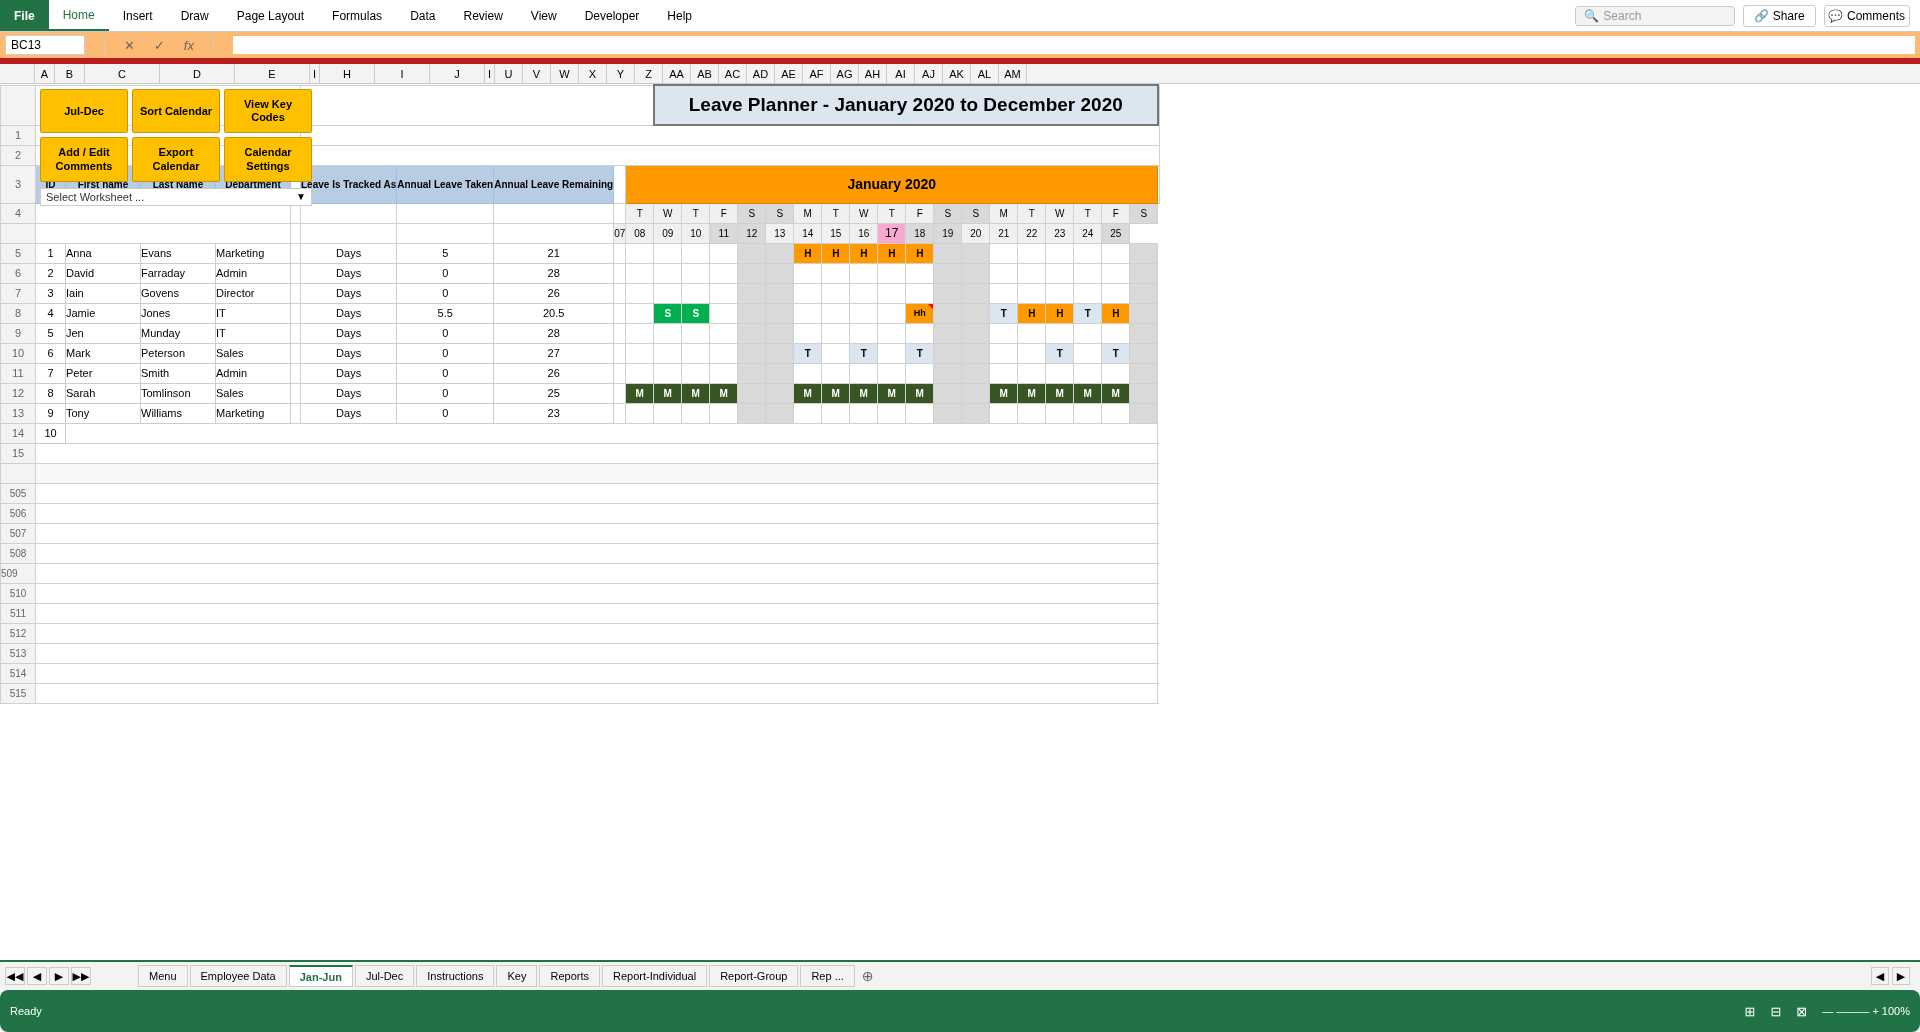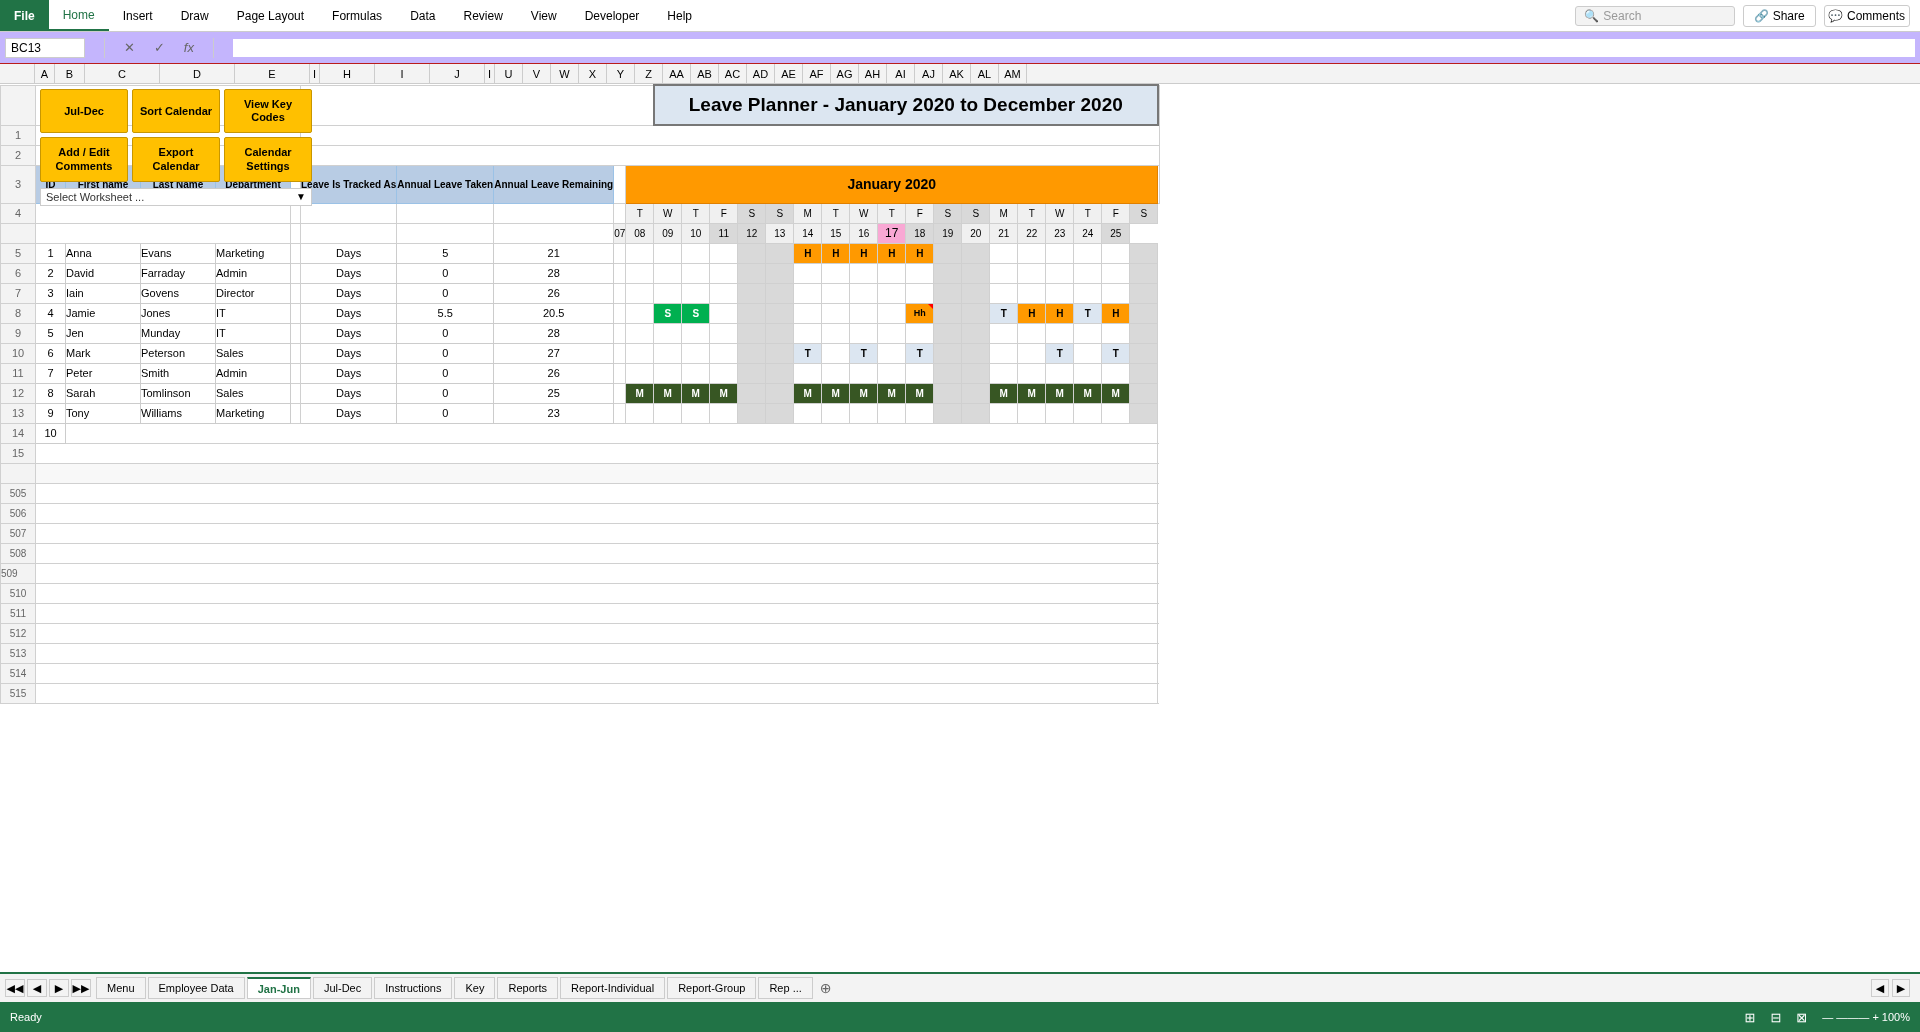--- a/index.html
+++ b/index.html
@@ -51,21 +51,21 @@
       </div>
       <button style="border:1px solid #ccc; background:#fff; border-radius:3px; padding:3px 10px; font-size:12px; cursor:pointer;">
         <span>🔗 </span><span>Share</span>
       </button>
       <button style="border:1px solid #ccc; background:#fff; border-radius:3px; padding:3px 4px; font-size:12px; cursor:pointer;">
         <span>💬 </span><span>Comments</span>
       </button>
     </div>
   </div>
 
-  <div style="display:flex; align-items:center; height:32px; border-bottom:1px solid #b91c1c; padding:0 5px; gap:19px; background:#c4b5fd;">
+  <div style="display:flex; align-items:center; height:32px; border-bottom:6px solid #b91c1c; padding:0 5px; gap:19px; background:#fdba74;">
     <input style="width: 80px; border: 1px solid rgb(204, 204, 204); padding: 2px 5px; font-size: 12px;" value="BC13">
     <div style="width:1px; height:20px; background:#ccc;"></div>
     <span style="font-size:13px; color:#666; cursor:pointer;">✕</span>
     <span style="font-size:13px; color:#666; cursor:pointer;">✓</span>
     <span style="font-size:13px; color:#666; cursor:pointer; font-style:italic;">fx</span>
     <div style="width:1px; height:20px; background:#ccc;"></div>
     <input style="flex: 1 1 0%; border: none; outline: none; font-size: 12px; padding: 2px 5px;">
   </div>
 
   <div style="flex:1; display:flex; flex-direction:column; overflow:hidden;">
@@ -608,39 +608,39 @@
     </div>
   </div>
 
   <div style="display:flex; align-items:center; background:#f3f3f3; border-top:2px solid #217346; height:30px; padding:0 5px; gap:0; overflow:hidden;">
     <div style="display:flex; gap:2px; margin-right:5px;">
       <button style="font-size:11px; border:1px solid #ccc; background:#f3f3f3; width:20px; height:18px; cursor:pointer; display:flex; align-items:center; justify-content:center;">◀◀</button>
       <button style="font-size:11px; border:1px solid #ccc; background:#f3f3f3; width:20px; height:18px; cursor:pointer; display:flex; align-items:center; justify-content:center;">◀</button>
       <button style="font-size:11px; border:1px solid #ccc; background:#f3f3f3; width:20px; height:18px; cursor:pointer; display:flex; align-items:center; justify-content:center;">▶</button>
       <button style="font-size:11px; border:1px solid #ccc; background:#f3f3f3; width:20px; height:18px; cursor:pointer; display:flex; align-items:center; justify-content:center;">▶▶</button>
     </div>
-    <button style="font-size:11px; border:1px solid #ccc; background:#f3f3f3; padding:2px 10px; cursor:pointer; height:22px; margin-right:2px;">Menu</button>
+    <button style="font-size:11px; border:1px solid #ccc; background:#f3f3f3; padding:2px 10px; cursor:pointer; height:22px; margin-right:2px;margin-left:42px;">Menu</button>
     <button style="font-size:11px; border:1px solid #ccc; background:#f3f3f3; padding:2px 10px; cursor:pointer; height:22px; margin-right:2px;">Employee Data</button>
     <button style="font-size:11px; border:1px solid #ccc; background:#fff; color:#217346; font-weight:bold; padding:2px 10px; cursor:pointer; height:22px; border-top:2px solid #217346; margin-right:2px;">Jan-Jun</button>
     <button style="font-size:11px; border:1px solid #ccc; background:#f3f3f3; padding:2px 10px; cursor:pointer; height:22px; margin-right:2px;">Jul-Dec</button>
     <button style="font-size:11px; border:1px solid #ccc; background:#f3f3f3; padding:2px 10px; cursor:pointer; height:22px; margin-right:2px;">Instructions</button>
     <button style="font-size:11px; border:1px solid #ccc; background:#f3f3f3; padding:2px 10px; cursor:pointer; height:22px; margin-right:2px;">Key</button>
     <button style="font-size:11px; border:1px solid #ccc; background:#f3f3f3; padding:2px 10px; cursor:pointer; height:22px; margin-right:2px;">Reports</button>
     <button style="font-size:11px; border:1px solid #ccc; background:#f3f3f3; padding:2px 10px; cursor:pointer; height:22px; margin-right:2px;">Report-Individual</button>
     <button style="font-size:11px; border:1px solid #ccc; background:#f3f3f3; padding:2px 10px; cursor:pointer; height:22px; margin-right:2px;">Report-Group</button>
     <button style="font-size:11px; border:1px solid #ccc; background:#f3f3f3; padding:2px 10px; cursor:pointer; height:22px; margin-right:2px;">Rep ...</button>
     <button style="font-size:14px; border:none; background:transparent; cursor:pointer; padding:0 5px; color:#666;">⊕</button>
 
     <div style="margin-left:auto; display:flex; align-items:center; gap:3px; padding-right:5px;">
       <button style="font-size:11px; border:1px solid #ccc; background:#f3f3f3; width:18px; height:18px; cursor:pointer;">◀</button>
       <button style="font-size:11px; border:1px solid #ccc; background:#f3f3f3; width:18px; height:18px; cursor:pointer;">▶</button>
     </div>
   </div>
 
-  <div style="display:flex; align-items:center; background:#217346; color:#fff; height:30px; padding:0 10px; font-size:11px;">
+  <div style="display:flex; align-items:center; background:#217346; color:#fff; height:42px; padding:0 10px; font-size:11px;border-radius:8px;">
     <span>Ready</span>
     <div style="margin-left:auto; display:flex; align-items:center; gap:15px;">
       <span style="font-size:13px;">⊞</span>
       <span style="font-size:13px;">⊟</span>
       <span style="font-size:13px;">⊠</span>
       <span style="font-size:11px;">— ——— + 100%</span>
     </div>
   </div>
 
 </div>

